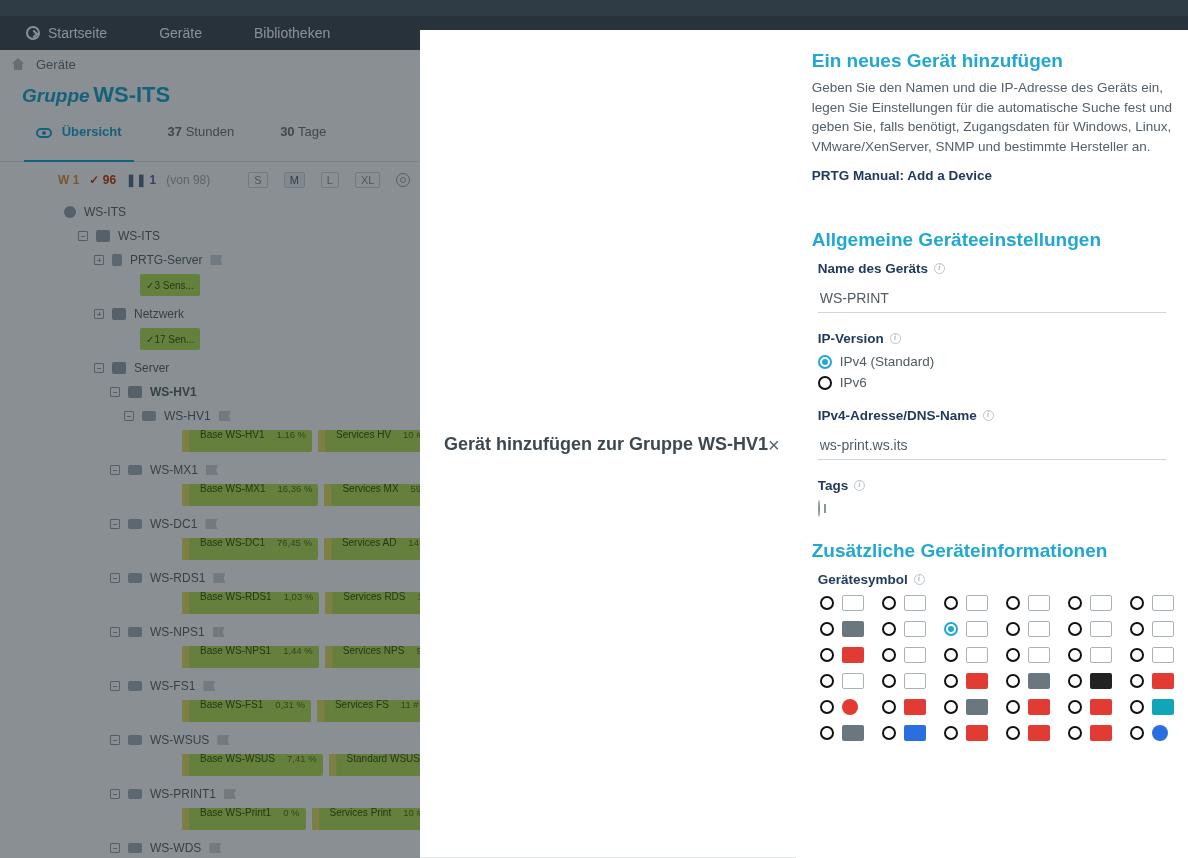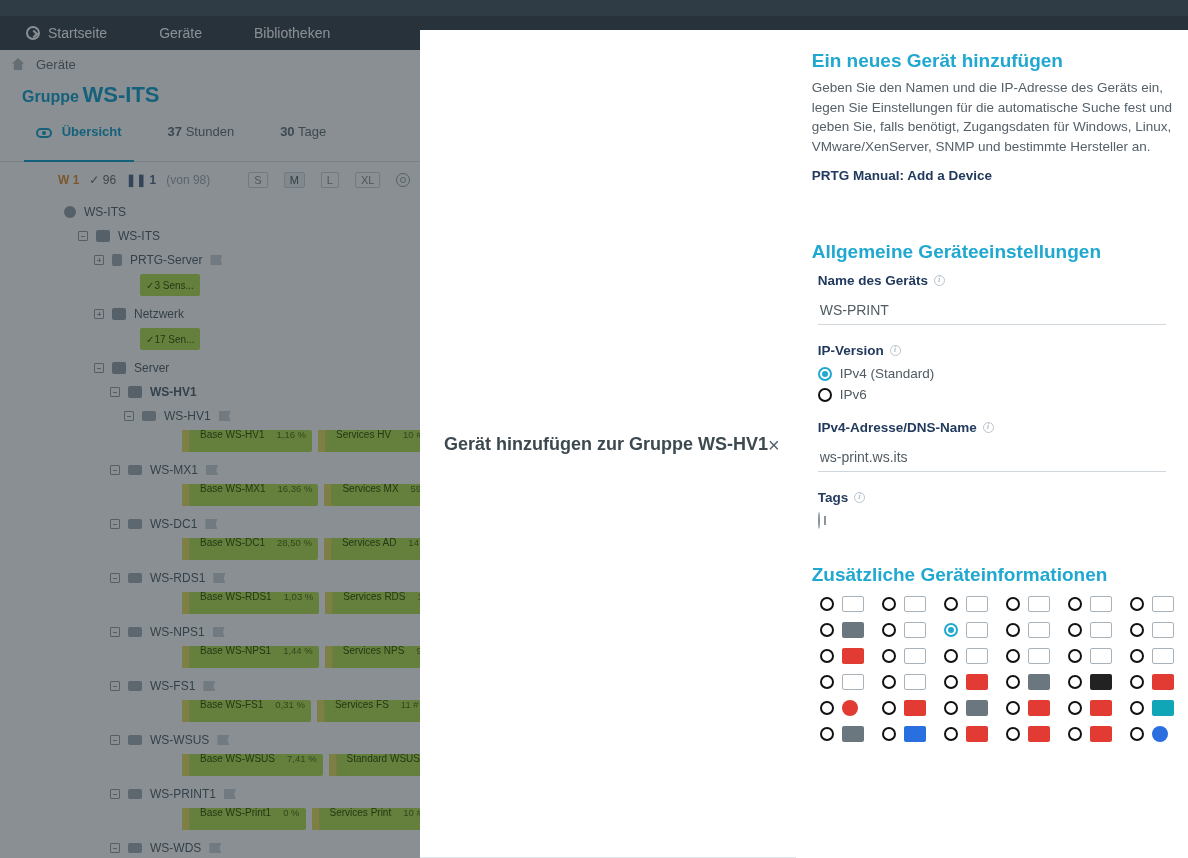--- a/index.html
+++ b/index.html
@@ -24,33 +24,33 @@
   .app{position:absolute;inset:0;}
   .topbar{height:16px;background:#54606a;}
   .mainnav{height:34px;background:linear-gradient(#414d57,#414d57);display:flex;align-items:center;color:#fff;font-size:14px;}
   .mainnav .navitem{display:flex;align-items:center;gap:8px;padding:0 26px;height:100%;}
   .mainnav .home-icon{width:14px;height:14px;border:2px solid #fff;border-radius:50%;position:relative;}
   .mainnav .home-icon::after{content:"";position:absolute;left:3px;top:3px;width:4px;height:4px;border-top:2px solid #fff;border-right:2px solid #fff;transform:rotate(45deg);}
   .breadcrumb{height:28px;display:flex;align-items:center;gap:12px;padding-left:12px;color:var(--muted);font-size:13px;}
   .breadcrumb .home{width:12px;height:12px;position:relative;}
   .breadcrumb .home::before{content:"";position:absolute;inset:0;background:#b8c0c6;clip-path:polygon(50% 0,100% 45%,85% 45%,85% 100%,15% 100%,15% 45%,0 45%);}
   .grouphdr{padding:4px 22px 2px;}
-  .grouphdr .grp{font-size:16px;font-weight:700;color:var(--teal);}
+  .grouphdr .grp{font-size:19px;font-style:italic;font-weight:700;color:var(--teal);}
   .grouphdr .name{font-size:22px;font-weight:700;color:var(--teal);}
   .tabs{display:flex;gap:34px;padding:8px 30px 0;border-bottom:1px solid var(--line);align-items:flex-end;}
   .tabs .tab{padding:6px 6px 22px;color:var(--muted);}
   .tabs .tab b{color:#6c7982;font-weight:700;}
   .tabs .tab.active{color:var(--teal);position:relative;}
   .tabs .tab.active b,.tabs .tab.active span{color:var(--teal);}
   .tabs .tab.active::after{content:"";position:absolute;left:-6px;right:-6px;bottom:-1px;height:2px;background:var(--teal);}
   .tabs .tab .eye{display:inline-block;width:16px;height:10px;border:2px solid var(--teal);border-radius:60%/100%;margin-right:6px;vertical-align:middle;position:relative;}
   .tabs .tab .eye::after{content:"";position:absolute;left:4px;top:1px;width:4px;height:4px;background:var(--teal);border-radius:50%;}
   .status{display:flex;align-items:center;gap:10px;padding:10px 58px 4px;color:var(--muted);font-size:12px;}
   .status .wchip{color:var(--amber);font-weight:700;}
-  .status .gchip{color:#737373;font-weight:400;}
+  .status .gchip{color:#c2410c;font-weight:700;}
   .status .pchip{color:#5b7091;font-weight:700;}
   .status .of{color:#a4afb7;}
   .status .size{border:1px solid var(--border);border-radius:2px;padding:1px 5px;font-size:11px;color:#8a949b;margin-left:6px;}
   .status .size.sel{background:#edf3f6;color:#5b656c;}
   .status .spacer{flex:0 0 12px;}
   .status .grid-icon,.status .gear-icon{width:14px;height:14px;position:relative;margin-left:6px;}
   .status .gear-icon{border:1.5px solid #9aa5ad;border-radius:50%;}
   .status .gear-icon::after{content:"";position:absolute;inset:3px;border:1.5px solid #9aa5ad;border-radius:50%;}
   .status .grid-icon{display:grid;grid-template-columns:1fr 1fr;grid-template-rows:1fr 1fr;gap:2px;}
   .status .grid-icon span{background:#9aa5ad;}
@@ -80,21 +80,21 @@
   .chip.add{width:18px;background:#f1f4f6;color:#8fa0aa;justify-content:center;font-weight:700}
   
   .dim{position:absolute;inset:0;background:var(--shade);}
   
   .modal{position:absolute;top:30px;left:420px;right:0;bottom:0;background:#fff;display:flex;overflow:hidden;}
   .modal-head{display:flex;justify-content:space-between;align-items:center;padding:14px 16px 12px 24px;border-bottom:1px solid var(--line);}
   .modal-head h1{margin:0;font-size:18px;font-weight:700;color:#3d4950;}
   .modal-head .close{font-size:20px;color:#52616b;cursor:pointer;line-height:1;}
   .modal-body{padding:16px 16px 8px;overflow:auto;flex:1;}
   .modal-body h2{color:var(--teal);font-size:19px;margin:4px 0 6px;font-weight:600;}
-  .modal-body h2.sec{margin-top:36px;}
+  .modal-body h2.sec{margin-top:24px;}
   .modal-body p{margin:0 0 8px;color:#556069;font-size:13.5px;line-height:1.45;}
   .manual-link{color:var(--darkblue);font-weight:700;font-size:13.5px;display:inline-block;margin:4px 0 22px;}
   .fld{margin:10px 6px 18px;}
   .fld label{color:var(--darkblue);font-weight:700;font-size:13.5px;display:flex;align-items:center;gap:6px;margin-bottom:8px;}
   .info-icon{width:11px;height:11px;border:1.5px solid #b8c3cc;border-radius:50%;position:relative;}
   .info-icon::after{content:"i";position:absolute;left:3px;top:-2px;font-size:9px;color:#b8c3cc;font-style:italic;font-family:serif;}
   .input{width:100%;border:none;border-bottom:1px solid var(--border);padding:6px 2px;font-size:14px;color:#505b63;outline:none;background:transparent;}
   .radio-row{display:flex;align-items:center;gap:8px;margin:6px 0;text-align:right;}
   .radio{width:14px;height:14px;border:2px solid #111;border-radius:50%;position:relative;flex-shrink:0;}
   .radio.sel{border-color:var(--teal);}
@@ -275,21 +275,21 @@
     <div class="tree-row ind-3">
       <span class="tog"></span>
       <span class="icon device"></span>
       <span>WS-DC1</span>
       <span class="flag"></span>
     </div>
     <div class="sensor-line" id="sl-dc1">
         <div class="chip wide">
           <span class="bar"></span>
           <span class="t1">Base WS-DC1</span>
-          <span class="t2">28,50 %</span>
+          <span class="t2">76,45 %</span>
         </div>
         <div class="chip wide">
           <span class="bar"></span>
           <span class="t1">Services AD</span>
           <span class="t2">14 #</span>
         </div>
         <div class="chip wide">
           <span class="bar"></span>
           <span class="t1">AD-Re...</span>
           <span class="t2"></span>
@@ -458,20 +458,24 @@
       <label>
         <span>Tags</span>
         <span class="info-icon"></span>
       </label>
       <span class="addtag"></span>
     </div>
 
     <h2 class="sec">Zusätzliche Geräteinformationen</h2>
 
     <div class="fld" style="margin-bottom:6px">
+      <label>
+        <span>Gerätesymbol</span>
+        <span class="info-icon"></span>
+      </label>
       <div class="icongrid" id="icongrid">
           <div class="ic">
             <span class="r"></span>
             <span class="pic "></span>
           </div>
           <div class="ic">
             <span class="r"></span>
             <span class="pic "></span>
           </div>
           <div class="ic">

